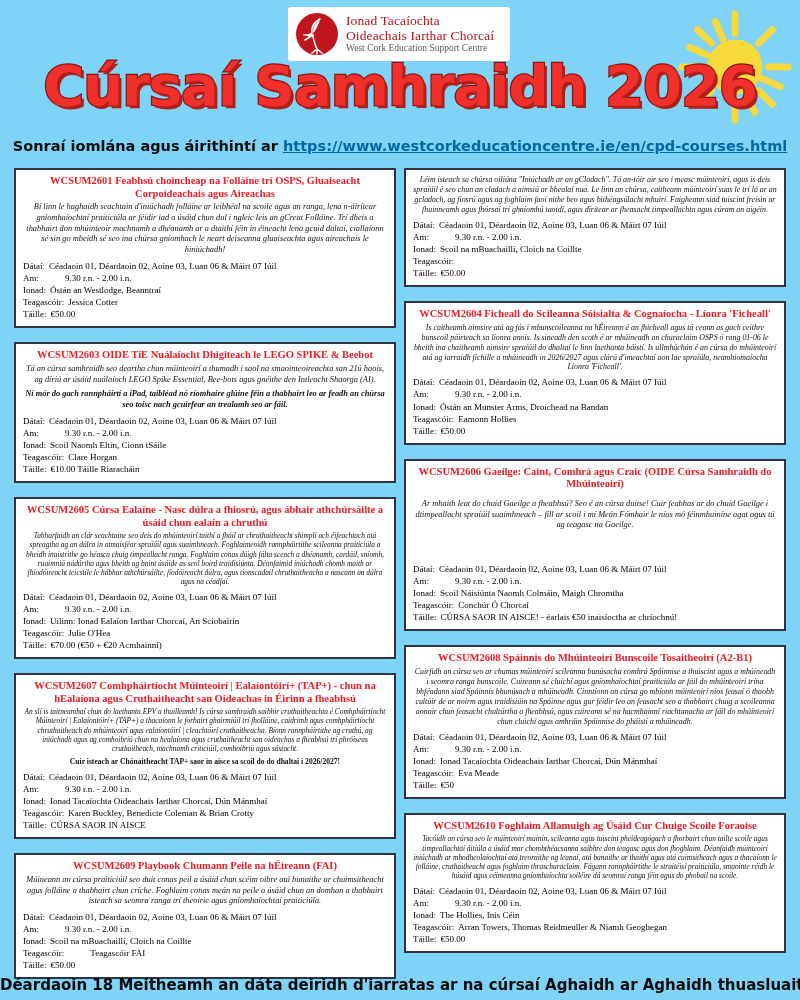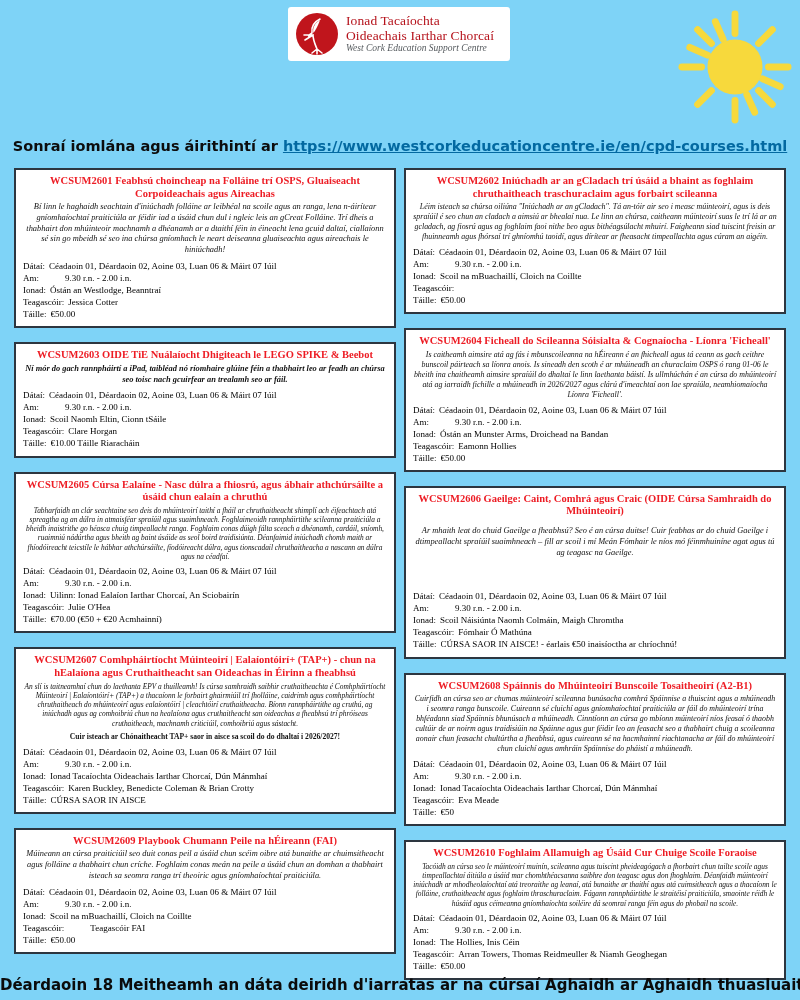--- a/index.html
+++ b/index.html
@@ -58,21 +58,20 @@
     color: #B5121B;
     white-space: nowrap;
     letter-spacing: 0.1px;
   }
   .logo-l3 {
     font-family: "Liberation Serif", serif;
     font-size: 9.5px;
     color: #555a5e;
     white-space: nowrap;
     margin-top: 1px;
-    font-style: italic;
   }
 
   .main-title {
     position: absolute;
     top: 58px;
     left: 0;
     width: 800px;
     text-align: center;
     font-family: "DejaVu Sans", sans-serif;
     font-weight: bold;
@@ -234,20 +233,21 @@
         <path d="M26 9 C21 12, 18 17, 19.5 22 C21 20, 24 15, 26 9 Z" fill="#ffffff"></path>
       </svg>
     </div>
     <div class="logo-text">
       <div class="logo-l1">Ionad Tacaíochta</div>
       <div class="logo-l2">Oideachais Iarthar Chorcaí</div>
       <div class="logo-l3">West Cork Education Support Centre</div>
     </div>
   </div>
 
+  <div class="main-title">Cúrsaí Samhraidh 2026</div>
 
   <div class="subtitle-line">
     <span>Sonraí iomlána agus áirithintí ar </span><a class="url" href="#">https://www.westcorkeducationcentre.ie/en/cpd-courses.html</a>
   </div>
 </div>
 
 <div class="grid">
 
   <div class="col">
 
@@ -273,20 +273,21 @@
         </div>
         <div class="drow">
           <span class="dlabel">Táille:</span>
           <span class="dval">€50.00</span>
         </div>
       </div>
     </div>
 
     <div class="card">
       <div class="card-title">WCSUM2603 OIDE TiE Nuálaíocht Dhigiteach le LEGO SPIKE &amp; Beebot</div>
+      <div class="card-desc">Tá an cúrsa samhraidh seo deartha chun múinteoirí a thumadh i saol na smaointeoireachta san 21ú haois, ag díriú ar úsáid nuálaíoch LEGO Spike Essential, Bee-bots agus gnéithe den Intleacht Shaorga (AI).</div>
       <div class="card-note">Ní mór do gach rannpháirtí a iPad, taibléad nó ríomhaire glúine féin a thabhairt leo ar feadh an chúrsa seo toisc nach gcuirfear an trealamh seo ar fáil.</div>
       <div class="details">
         <div class="drow">
           <span class="dlabel">Dátaí:</span>
           <span class="dval">Céadaoin 01, Déardaoin 02, Aoine 03, Luan 06 &amp; Máirt 07 Iúil</span>
         </div>
         <div class="drow">
           <span class="dlabel">Am:</span>
           <span class="dval indent">9.30 r.n. - 2.00 i.n.</span>
         </div>
@@ -385,21 +386,20 @@
           <span class="dval">€50.00</span>
         </div>
       </div>
     </div>
 
   </div>
 
   <div class="col">
 
     <div class="card">
-      <div class="card-title">WCSUM2602  Iniúchadh ar an gCladach trí úsáid a bhaint as foghlaim chruthaitheach traschuraclaim agus forbairt scileanna</div>
       <div class="card-desc small">Léim isteach sa chúrsa oiliúna "Iniúchadh ar an gCladach". Tá an-tóir air seo i measc múinteoirí, agus is deis spraíúil é seo chun an cladach a aimsiú ar bhealaí nua. Le linn an chúrsa, caitheann múinteoirí suas le trí lá ar an gcladach, ag fiosrú agus ag foghlaim faoi nithe beo agus bithéagsúlacht mhuirí. Faigheann siad tuiscint freisin ar fhuinneamh agus fhórsaí trí ghníomhú taoidí, agus dírítear ar fheasacht timpeallachta agus cúram an aigéin.</div>
       <div class="details">
         <div class="drow">
           <span class="dlabel">Dátaí:</span>
           <span class="dval">Céadaoin 01, Déardaoin 02, Aoine 03, Luan 06 &amp; Máirt 07 Iúil</span>
         </div>
         <div class="drow">
           <span class="dlabel">Am:</span>
           <span class="dval indent">9.30 r.n. - 2.00 i.n.</span>
         </div>
@@ -455,21 +455,21 @@
         <div class="drow">
           <span class="dlabel">Am:</span>
           <span class="dval indent">9.30 r.n. - 2.00 i.n.</span>
         </div>
         <div class="drow">
           <span class="dlabel">Ionad:</span>
           <span class="dval">Scoil Náisiúnta Naomh Colmáin, Maigh Chromtha</span>
         </div>
         <div class="drow">
           <span class="dlabel">Teagascóir:</span>
-          <span class="dval">Fómhair Ó Mathúna</span>
+          <span class="dval">Conchúr Ó Chorcaí</span>
         </div>
         <div class="drow">
           <span class="dlabel">Táille:</span>
           <span class="dval">CÚRSA SAOR IN AISCE! - éarlais €50 inaisíoctha ar chríochnú!</span>
         </div>
       </div>
     </div>
 
     <div class="card">
       <div class="card-title">WCSUM2608 Spáinnis do Mhúinteoirí Bunscoile Tosaitheoirí (A2-B1)</div>

